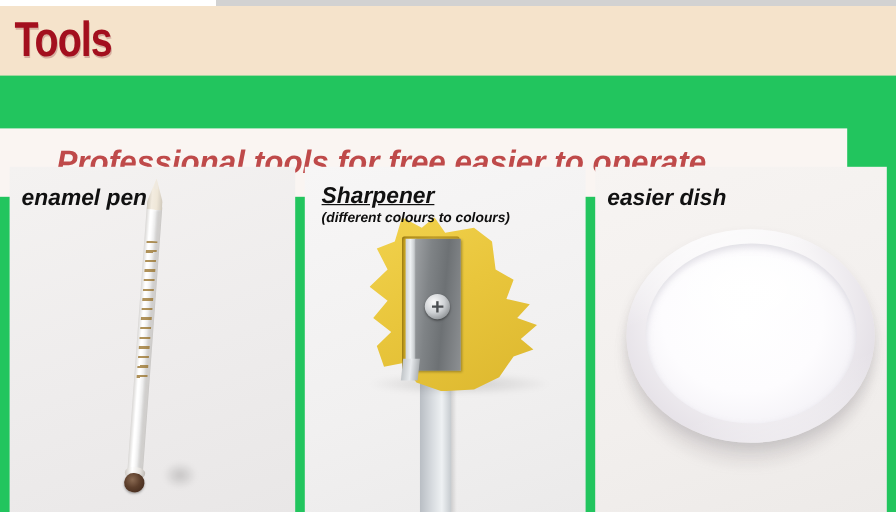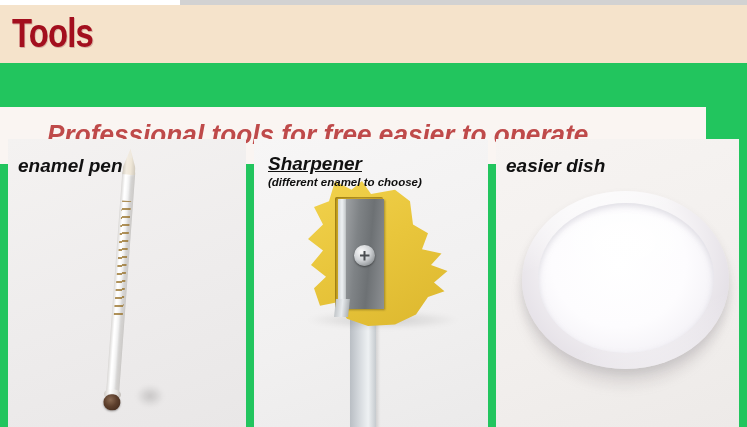--- a/index.html
+++ b/index.html
@@ -225,21 +225,21 @@
         <div class="pen-tip"></div>
         <div class="pen-lead"></div>
         <div class="pen-gold"></div>
         <div class="pen-end-ring"></div>
         <div class="pen-end"></div>
       </div>
     </div>
 
     <div class="panel panel-2">
       <div class="panel-label label-2">Sharpener</div>
-      <div class="panel-label label-2-sub">(different enamel to choose)</div>
+      <div class="panel-label label-2-sub">(different colours to colours)</div>
       <div class="sharp-stick"></div>
       <div class="sharp-cast"></div>
       <div class="sharp-body">
         <div class="duck"></div>
         <div class="duck-slot"></div>
         <div class="blade-edge"></div>
         <div class="blade"></div>
         <div class="blade-tail"></div>
         <div class="screw">
           <div class="screw-slot"></div>

